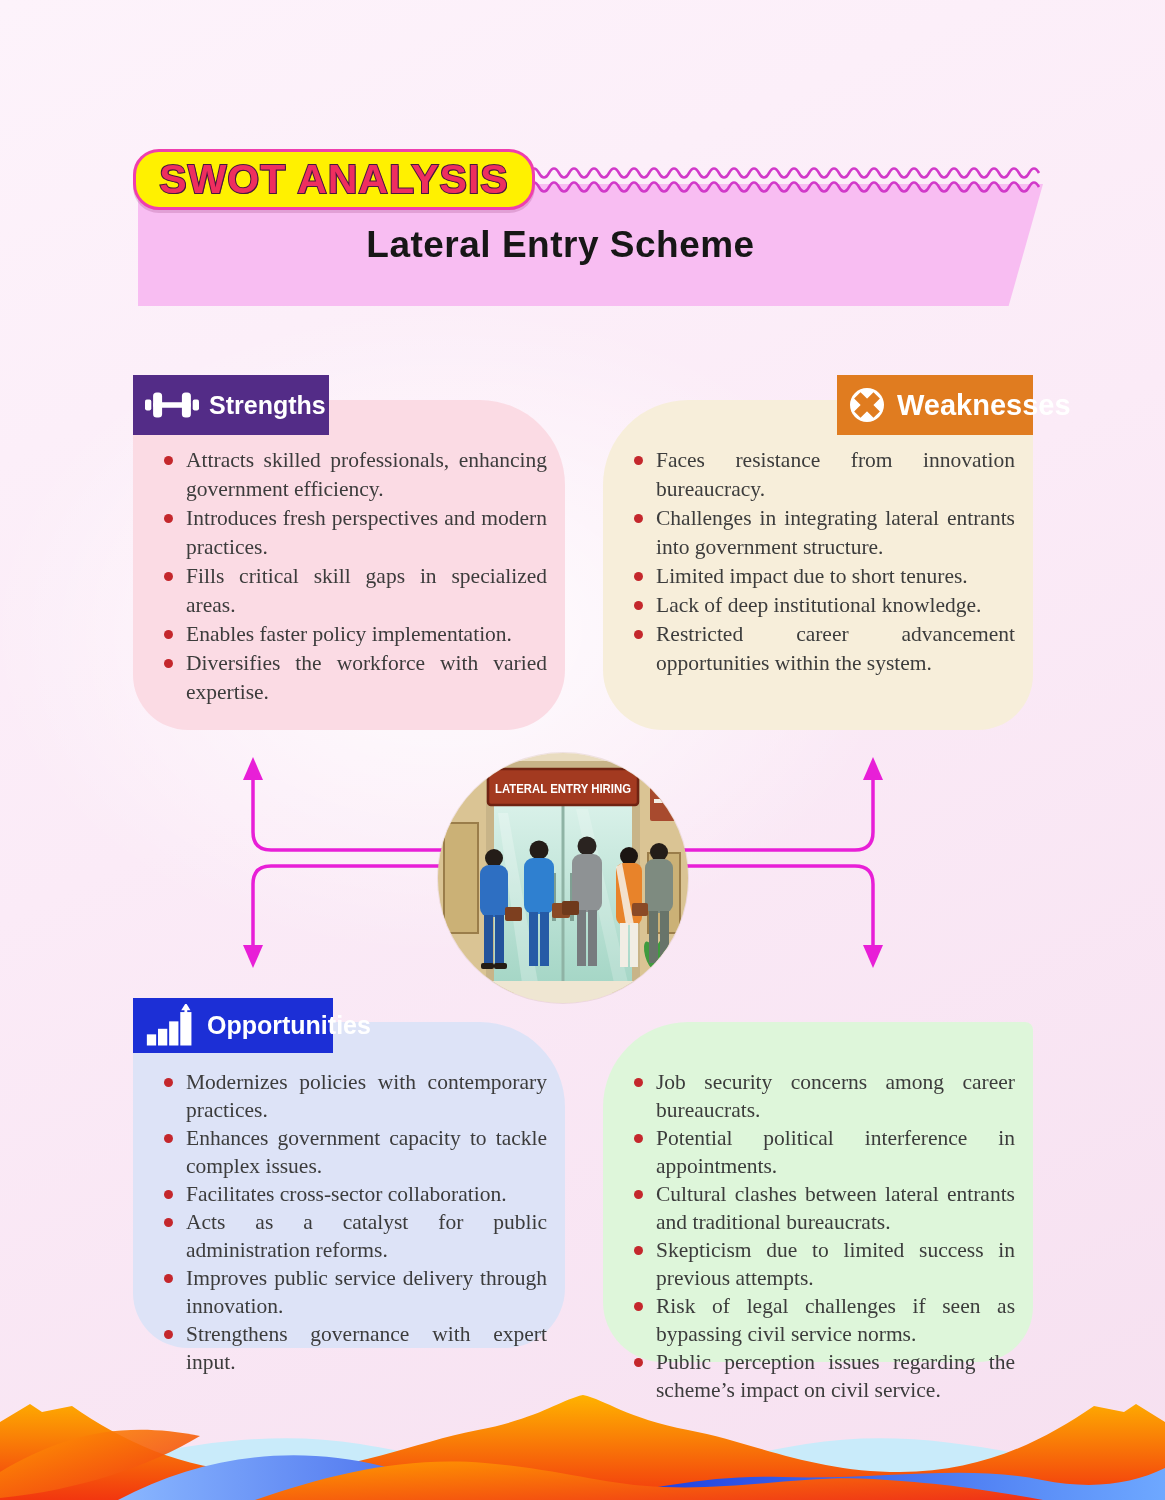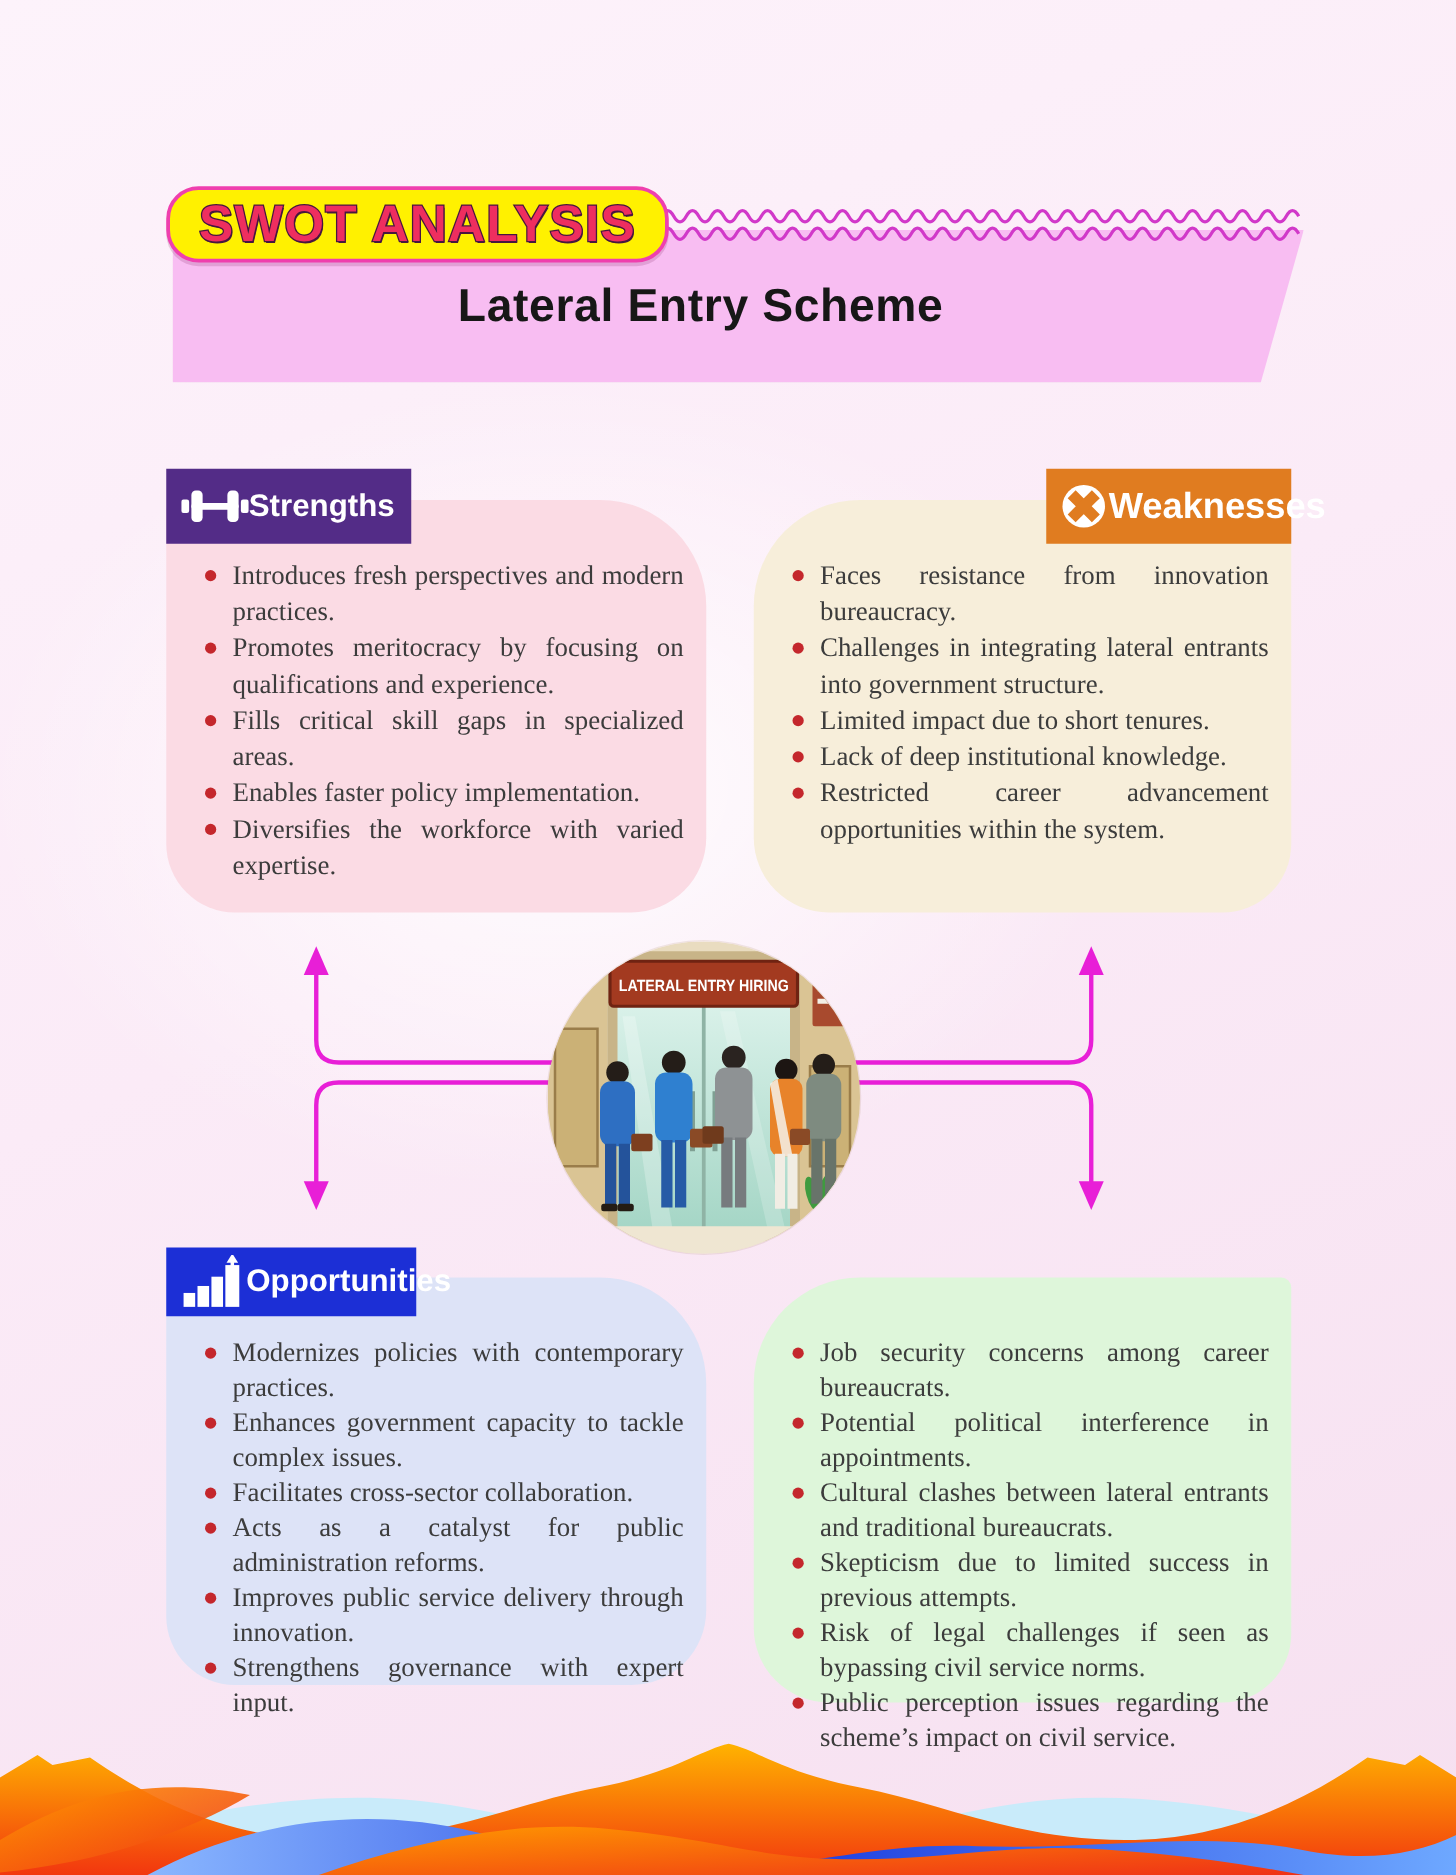--- a/index.html
+++ b/index.html
@@ -25,21 +25,21 @@
     background:#fff100;border:3px solid #ef3fae;border-radius:26px;
     display:flex;align-items:center;justify-content:center;
     box-shadow:0 3px 0 rgba(120,30,90,.18);
   }
   .badge-text{
     font-size:41px;font-weight:800;letter-spacing:1px;color:#ee2e5f;
     -webkit-text-stroke:2px #47173f;paint-order:stroke fill;
     text-shadow:1px 1px 0 #47173f;
   }
   
-  .qheader{position:absolute;z-index:5;display:flex;align-items:center;color:#fff;font-weight:700;}
+  .qheader{position:absolute;z-index:5;display:flex;align-items:center;gap:10px;color:#fff;font-weight:700;}
   .qheader .qicon{flex:0 0 auto;display:flex;align-items:center;}
   .hdr-strengths{left:133px;top:375px;width:196px;height:60px;background:#532c87;font-size:25px;padding-left:12px;box-sizing:border-box;}
   .hdr-weaknesses{left:837px;top:375px;width:196px;height:60px;background:#e07c20;font-size:29px;padding-left:10px;box-sizing:border-box;}
   .hdr-opportunities{left:133px;top:998px;width:200px;height:55px;background:#1c2fd6;font-size:25px;padding-left:12px;box-sizing:border-box;}
   .hdr-threats{left:865px;top:998px;width:168px;height:55px;background:#38d32b;font-size:25px;padding-left:10px;box-sizing:border-box;}
   
   .card{position:absolute;z-index:2;box-sizing:border-box;}
   .card-strengths{left:133px;top:400px;width:432px;height:330px;background:#fbdbe4;border-radius:8px 85px 60px 55px;}
   .card-weaknesses{left:603px;top:400px;width:430px;height:330px;background:#f7eeda;border-radius:85px 8px 55px 60px;}
   .card-opportunities{left:133px;top:1022px;width:432px;height:326px;background:#dde3f7;border-radius:8px 85px 60px 55px;}
@@ -95,22 +95,22 @@
         <rect x="9" y="2" width="10" height="28" rx="4"></rect>
         <rect x="9" y="13" width="42" height="6" rx="3"></rect>
         <rect x="41" y="2" width="10" height="28" rx="4"></rect>
         <rect x="53" y="10" width="7" height="12" rx="2"></rect>
       </svg>
     </span>
     <span>Strengths</span>
   </div>
   <div class="card card-strengths">
     <ul>
+      <li>Attracts skilled professionals, enhancing government efficiency.</li>
       <li>Introduces fresh perspectives and modern practices.</li>
-      <li>Promotes meritocracy by focusing on qualifications and experience.</li>
       <li>Fills critical skill gaps in specialized areas.</li>
       <li>Enables faster policy implementation.</li>
       <li>Diversifies the workforce with varied expertise.</li>
     </ul>
   </div>
 
   <div class="qheader hdr-weaknesses">
     <span class="qicon">
       <svg width="40" height="40" viewBox="0 0 40 40">
         <circle cx="20" cy="20" r="17" fill="#fff"></circle>

